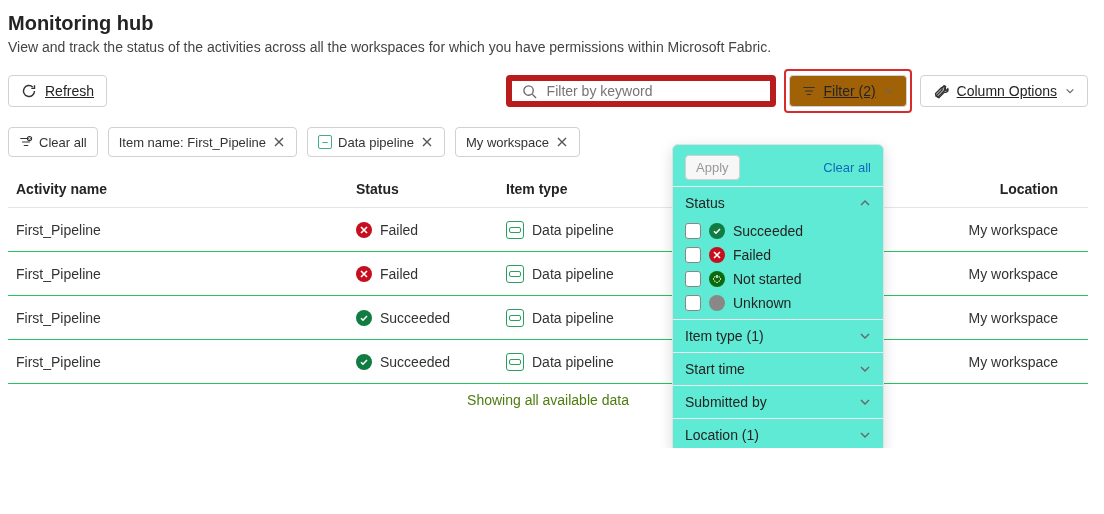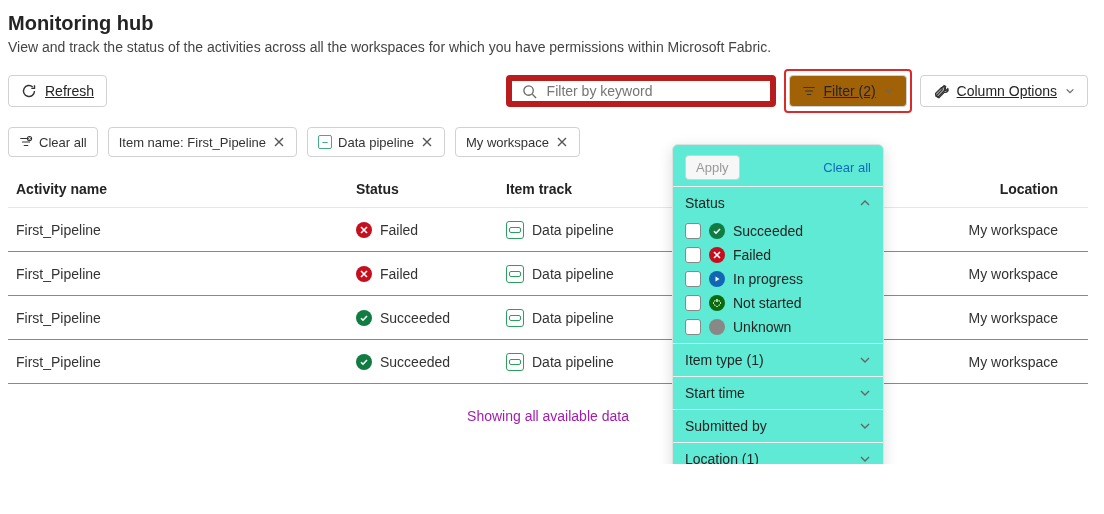--- a/index.html
+++ b/index.html
@@ -34,21 +34,21 @@
   .status-cell { display:inline-flex; align-items:center; gap:8px; }
   .status-circle { width:16px; height:16px; border-radius:50%; display:inline-flex; align-items:center; justify-content:center; }
   .st-red { background:#c50f1f; }
   .st-green { background:#107c41; }
   .st-blue { background:#1267b4; }
   .st-darkgreen { background:#0b6a0b; }
   .st-grey { background:#8a8886; }
   .itemtype-cell { display:inline-flex; align-items:center; gap:8px; }
   .pipeline-icon { width:18px; height:18px; border:1.5px solid #2aa05f; border-radius:3px; display:flex; align-items:center; justify-content:center; }
   .pipeline-icon::after { content:""; width:10px; height:4px; border:1.5px solid #2aa05f; border-radius:2px; }
-  .showing { text-align:center; color:#a21caf; font-size:14px; margin-top:24px; }
+  .showing { text-align:center; color:#4d7c0f; font-size:14px; margin-top:8px; }
 
   
   .panel { position:absolute; left:672px; top:108px; width:212px; background:#5eead4; border:1px solid #e0e0e0; border-radius:6px; box-shadow:0 4px 14px rgba(0,0,0,.15); overflow:hidden;margin-top:36px; }
   .panel-header { display:flex; align-items:center; padding:10px 12px 6px 12px; gap:8px; }
   .apply-btn { border:1px solid #d1d1d1; background:#f7f7f7; color:#999; padding:4px 10px; border-radius:4px; font-size:13px; cursor:default; }
   .panel-header .spacer { flex:1; }
   .clearall-link { color:#0f6cbd; font-size:13px; cursor:pointer; }
   .section-head { display:flex; align-items:center; justify-content:space-between; padding:8px 12px; border-top:1px solid #eee; font-size:14px; cursor:pointer; }
   .section-head.first { border-top:1px solid #eee; }
   .status-list { padding:4px 12px 8px 12px; display:flex; flex-direction:column; gap:8px; }
@@ -154,21 +154,21 @@
           </svg>
       </span>
     </span>
   </div>
 
   <table>
     <thead>
       <tr>
         <th class="col-activity">Activity name</th>
         <th class="col-status">Status</th>
-        <th class="col-itemtype">Item track</th>
+        <th class="col-itemtype">Item type</th>
         <th class="col-start">Start</th>
         <th class="col-gap"></th>
         <th class="col-location">Location</th>
       </tr>
     </thead>
     <tbody id="table-body">
         <tr>
           <td class="col-activity">First_Pipeline</td>
           <td class="col-status"><span class="status-cell">
               <span class="status-circle st-red">
@@ -274,29 +274,20 @@
           <span class="cb"></span>
           <span class="status-circle st-red">
             <svg width="10" height="10" viewBox="0 0 10 10">
               <path stroke="#fff" stroke-width="1.6" d="M2 2l6 6M8 2l-6 6"></path>
             </svg>
           </span>
           <span>Failed</span>
         </div>
         <div class="status-item">
           <span class="cb"></span>
-          <span class="status-circle st-blue">
-            <svg width="10" height="10" viewBox="0 0 10 10">
-              <path fill="#fff" d="M3.5 2.5l4 2.5-4 2.5z"></path>
-            </svg>
-          </span>
-          <span>In progress</span>
-        </div>
-        <div class="status-item">
-          <span class="cb"></span>
           <span class="status-circle st-darkgreen">
             <svg width="10" height="10" viewBox="0 0 10 10">
               <path stroke="#fff" stroke-width="1.4" d="M5 1v3M5 9v-1M1 5h1M9 5h-1M2.5 2.5l.7.7M7.5 7.5l-.7-.7M2.5 7.5l.7-.7M7.5 2.5l-.7.7"></path>
             </svg>
           </span>
           <span>Not started</span>
         </div>
         <div class="status-item">
           <span class="cb"></span>
           <span class="status-circle st-grey"></span>

